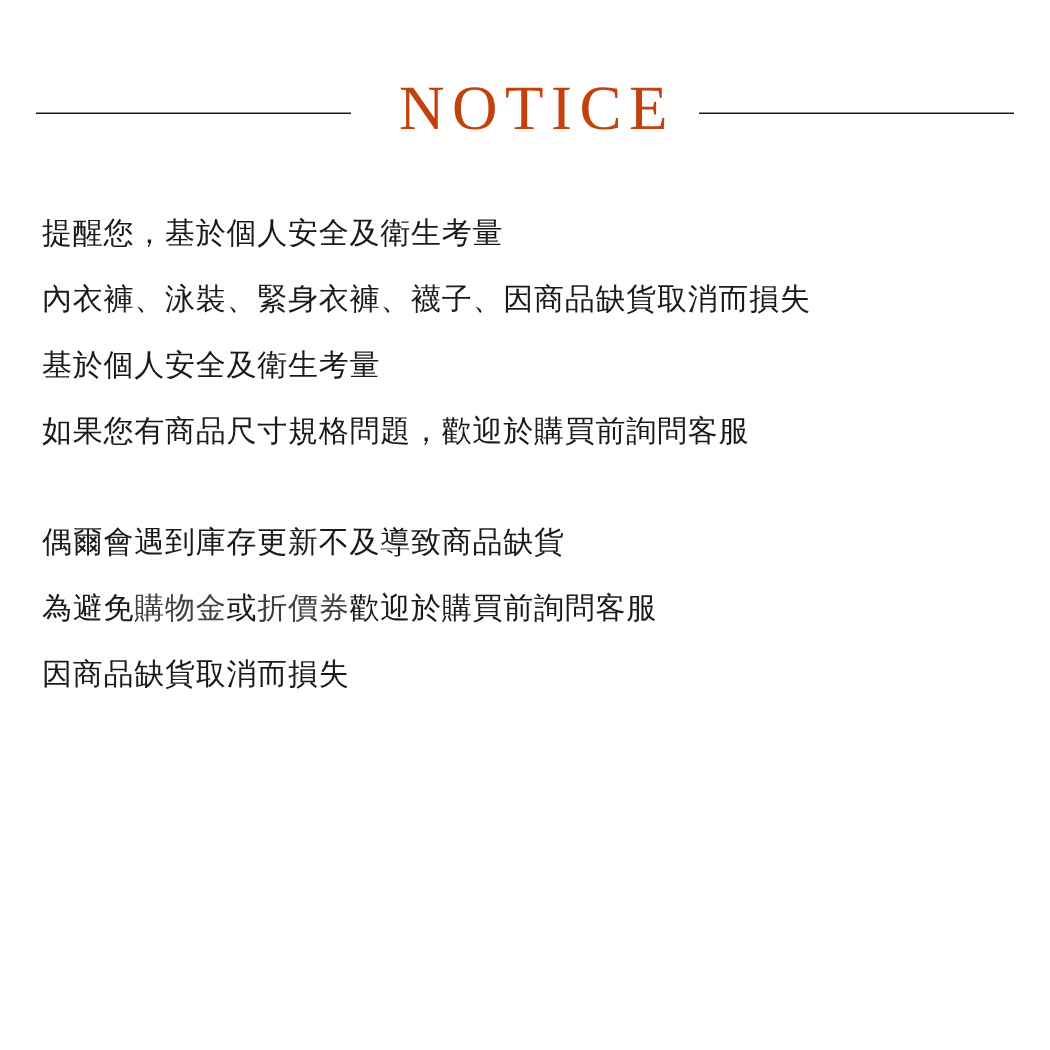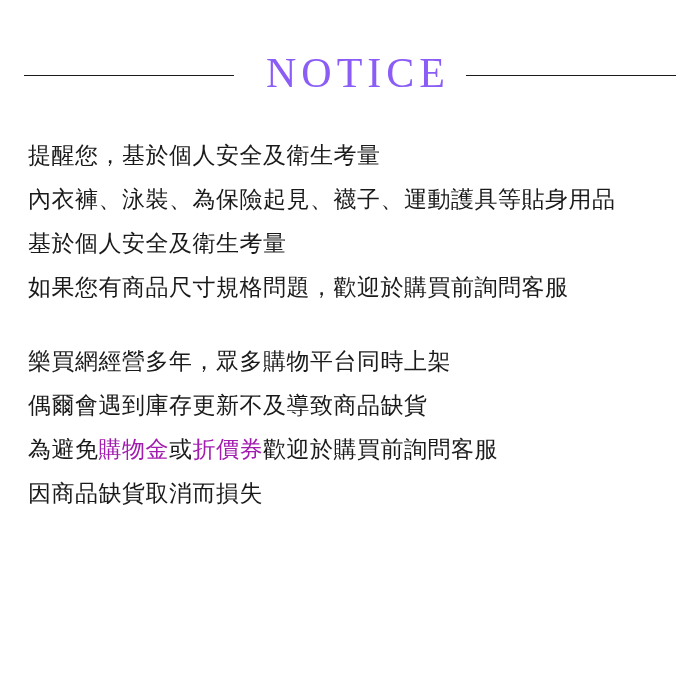--- a/index.html
+++ b/index.html
@@ -36,62 +36,61 @@
     height: 1px;
     background: #1a1a1a;
   }
   .notice-title {
     flex: 0 0 auto;
     font-family: "Liberation Serif", "DejaVu Serif", serif;
     font-size: 42px;
     line-height: 1;
     letter-spacing: 5px;
     font-weight: 400;
-    color: #8b5cf6;
+    color: #c2410c;
     white-space: nowrap;
     padding-bottom: 4px;
     margin-left: 16px;
   }
 
   
   .body-block {
     margin-top: 36px;
     padding-left: 10px;
   }
   .body-block.second {
     margin-top: 30px;
   }
   .line {
-    font-size: 23px;
+    font-size: 20px;
     line-height: 44px;
     letter-spacing: 0.5px;
     color: #1a1a1a;
     white-space: nowrap;
   }
   .hl {
-    color: #a21caf;
+    color: #404040;
   }
 </style>
 </head>
 <body>
 
 <div class="page">
 
   <div class="notice-header">
     <span class="rule"></span>
     <span class="notice-title">NOTICE</span>
     <span class="rule"></span>
   </div>
 
   <div class="body-block">
       <div class="line"><span>提醒您，基於個人安全及衛生考量</span></div>
-      <div class="line"><span>內衣褲、泳裝、為保險起見、襪子、運動護具等貼身用品</span></div>
+      <div class="line"><span>內衣褲、泳裝、緊身衣褲、襪子、因商品缺貨取消而損失</span></div>
       <div class="line"><span>基於個人安全及衛生考量</span></div>
       <div class="line"><span>如果您有商品尺寸規格問題，歡迎於購買前詢問客服</span></div>
     </div>
   <div class="body-block second">
-      <div class="line"><span>樂買網經營多年，眾多購物平台同時上架</span></div>
       <div class="line"><span>偶爾會遇到庫存更新不及導致商品缺貨</span></div>
       <div class="line"><span>為避免</span><span class="hl">購物金</span><span>或</span><span class="hl">折價券</span><span>歡迎於購買前詢問客服</span></div>
       <div class="line"><span>因商品缺貨取消而損失</span></div>
     </div>
 
 </div>
 
 </body></html>

